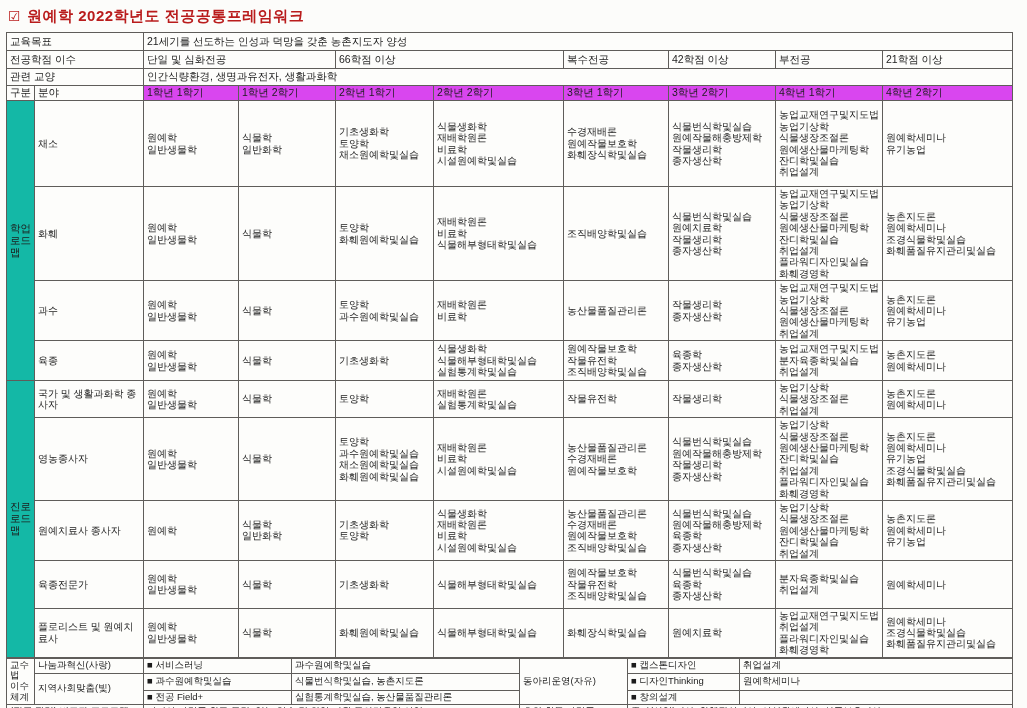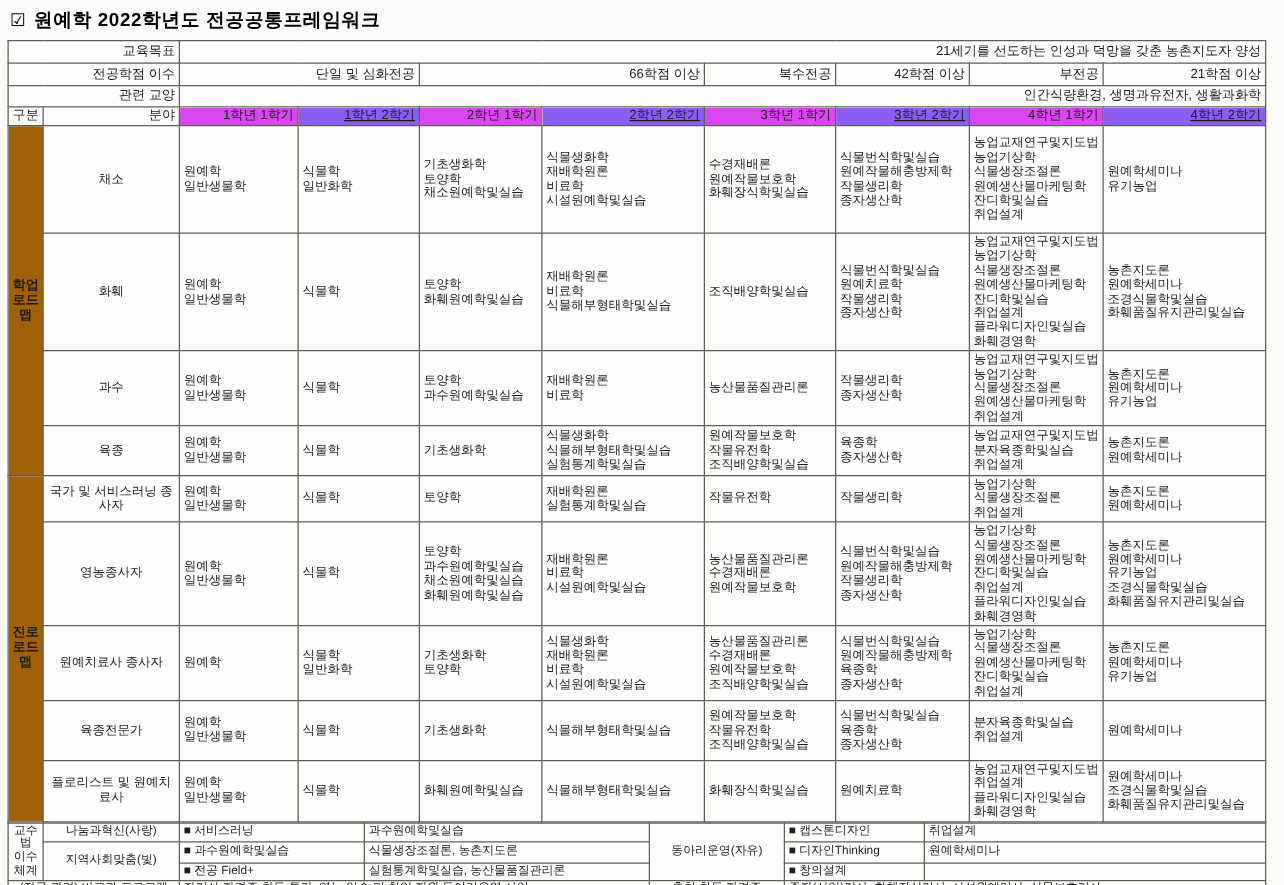--- a/index.html
+++ b/index.html
@@ -5,43 +5,43 @@
   html,body{margin:0;padding:0;}
   body{
     width:1027px;height:708px;
     background:#f7f6f3;
     font-family:"Liberation Sans","DejaVu Sans",sans-serif;
     color:#161616;
   }
   .page{position:relative;width:1027px;height:708px;background:#fcfcfa;overflow:hidden;}
   .title{
     padding:7px 0 6px 8px;
-    font-size:15px;font-weight:bold;color:#000000;
+    font-size:15px;font-weight:bold;color:#b91c1c;
     letter-spacing:0.5px;
   }
   .title .chk{font-size:14px;margin-right:6px;font-weight:normal;}
   table{
     border-collapse:collapse;table-layout:fixed;
     margin-left:6px;
   }
   td{
     border:1px solid #5f5d5a;
     font-size:10px;line-height:1.14;
     padding:1px 3px;
     overflow:hidden;
     vertical-align:middle;
     color:#1c1c1c;
     background:#fdfdfb;
   }
   td.ml{white-space:pre-line;text-align:left;}
-  td.ctr{text-align:center;}
-  td.hdr{font-size:10.5px;text-align:right;}
+  td.ctr{text-align:left;}
+  td.hdr{font-size:10.5px;text-align:left;}
   td.sem-odd{background:#d946ef;}
-  td.sem-even{background:#8b5cf6;text-decoration:underline;}
-  td.grp{background:#a16207;font-size:10.5px;font-weight:bold;}
+  td.sem-even{background:#d946ef;}
+  td.grp{background:#14b8a6;font-size:10.5px;}
   .ft td{font-size:9.5px;margin-top:17px;}
 </style>
 </head>
 <body>
 
 <div class="page">
 
   <div class="title">
     <span class="chk">☑</span><span>원예학 2022학년도 전공공통프레임워크</span>
   </div>
@@ -187,21 +187,21 @@
       <td class="ml">농업교재연구및지도법
 분자육종학및실습
 취업설계</td>
       <td class="ml">농촌지도론
 원예학세미나</td>
     </tr>
 
     <tr style="height:36px">
       <td rowspan="5" class="ml ctr grp">진로
 로드맵</td>
-      <td class="ctr">국가 및 서비스러닝 종사자</td>
+      <td class="ctr">국가 및 생활과화학 종사자</td>
       <td class="ml">원예학
 일반생물학</td>
       <td class="ml">식물학</td>
       <td class="ml">토양학</td>
       <td class="ml">재배학원론
 실험통계학및실습</td>
       <td class="ml">작물유전학</td>
       <td class="ml">작물생리학</td>
       <td class="ml">농업기상학
 식물생장조절론
@@ -324,21 +324,21 @@
       <td class="ctr">나눔과혁신(사랑)</td>
       <td>■ 서비스러닝</td>
       <td>과수원예학및실습</td>
       <td rowspan="3" class="ctr">동아리운영(자유)</td>
       <td>■ 캡스톤디자인</td>
       <td>취업설계</td>
     </tr>
     <tr style="height:13px">
       <td rowspan="2" class="ctr">지역사회맞춤(빛)</td>
       <td>■ 과수원예학및실습</td>
-      <td>식물생장조절론, 농촌지도론</td>
+      <td>식물번식학및실습, 농촌지도론</td>
       <td>■ 디자인Thinking</td>
       <td>원예학세미나</td>
     </tr>
     <tr style="height:13px">
       <td>■ 전공 Field+</td>
       <td>실험통계학및실습, 농산물품질관리론</td>
       <td>■ 창의설계</td>
       <td></td>
     </tr>
     <tr style="height:15px">

